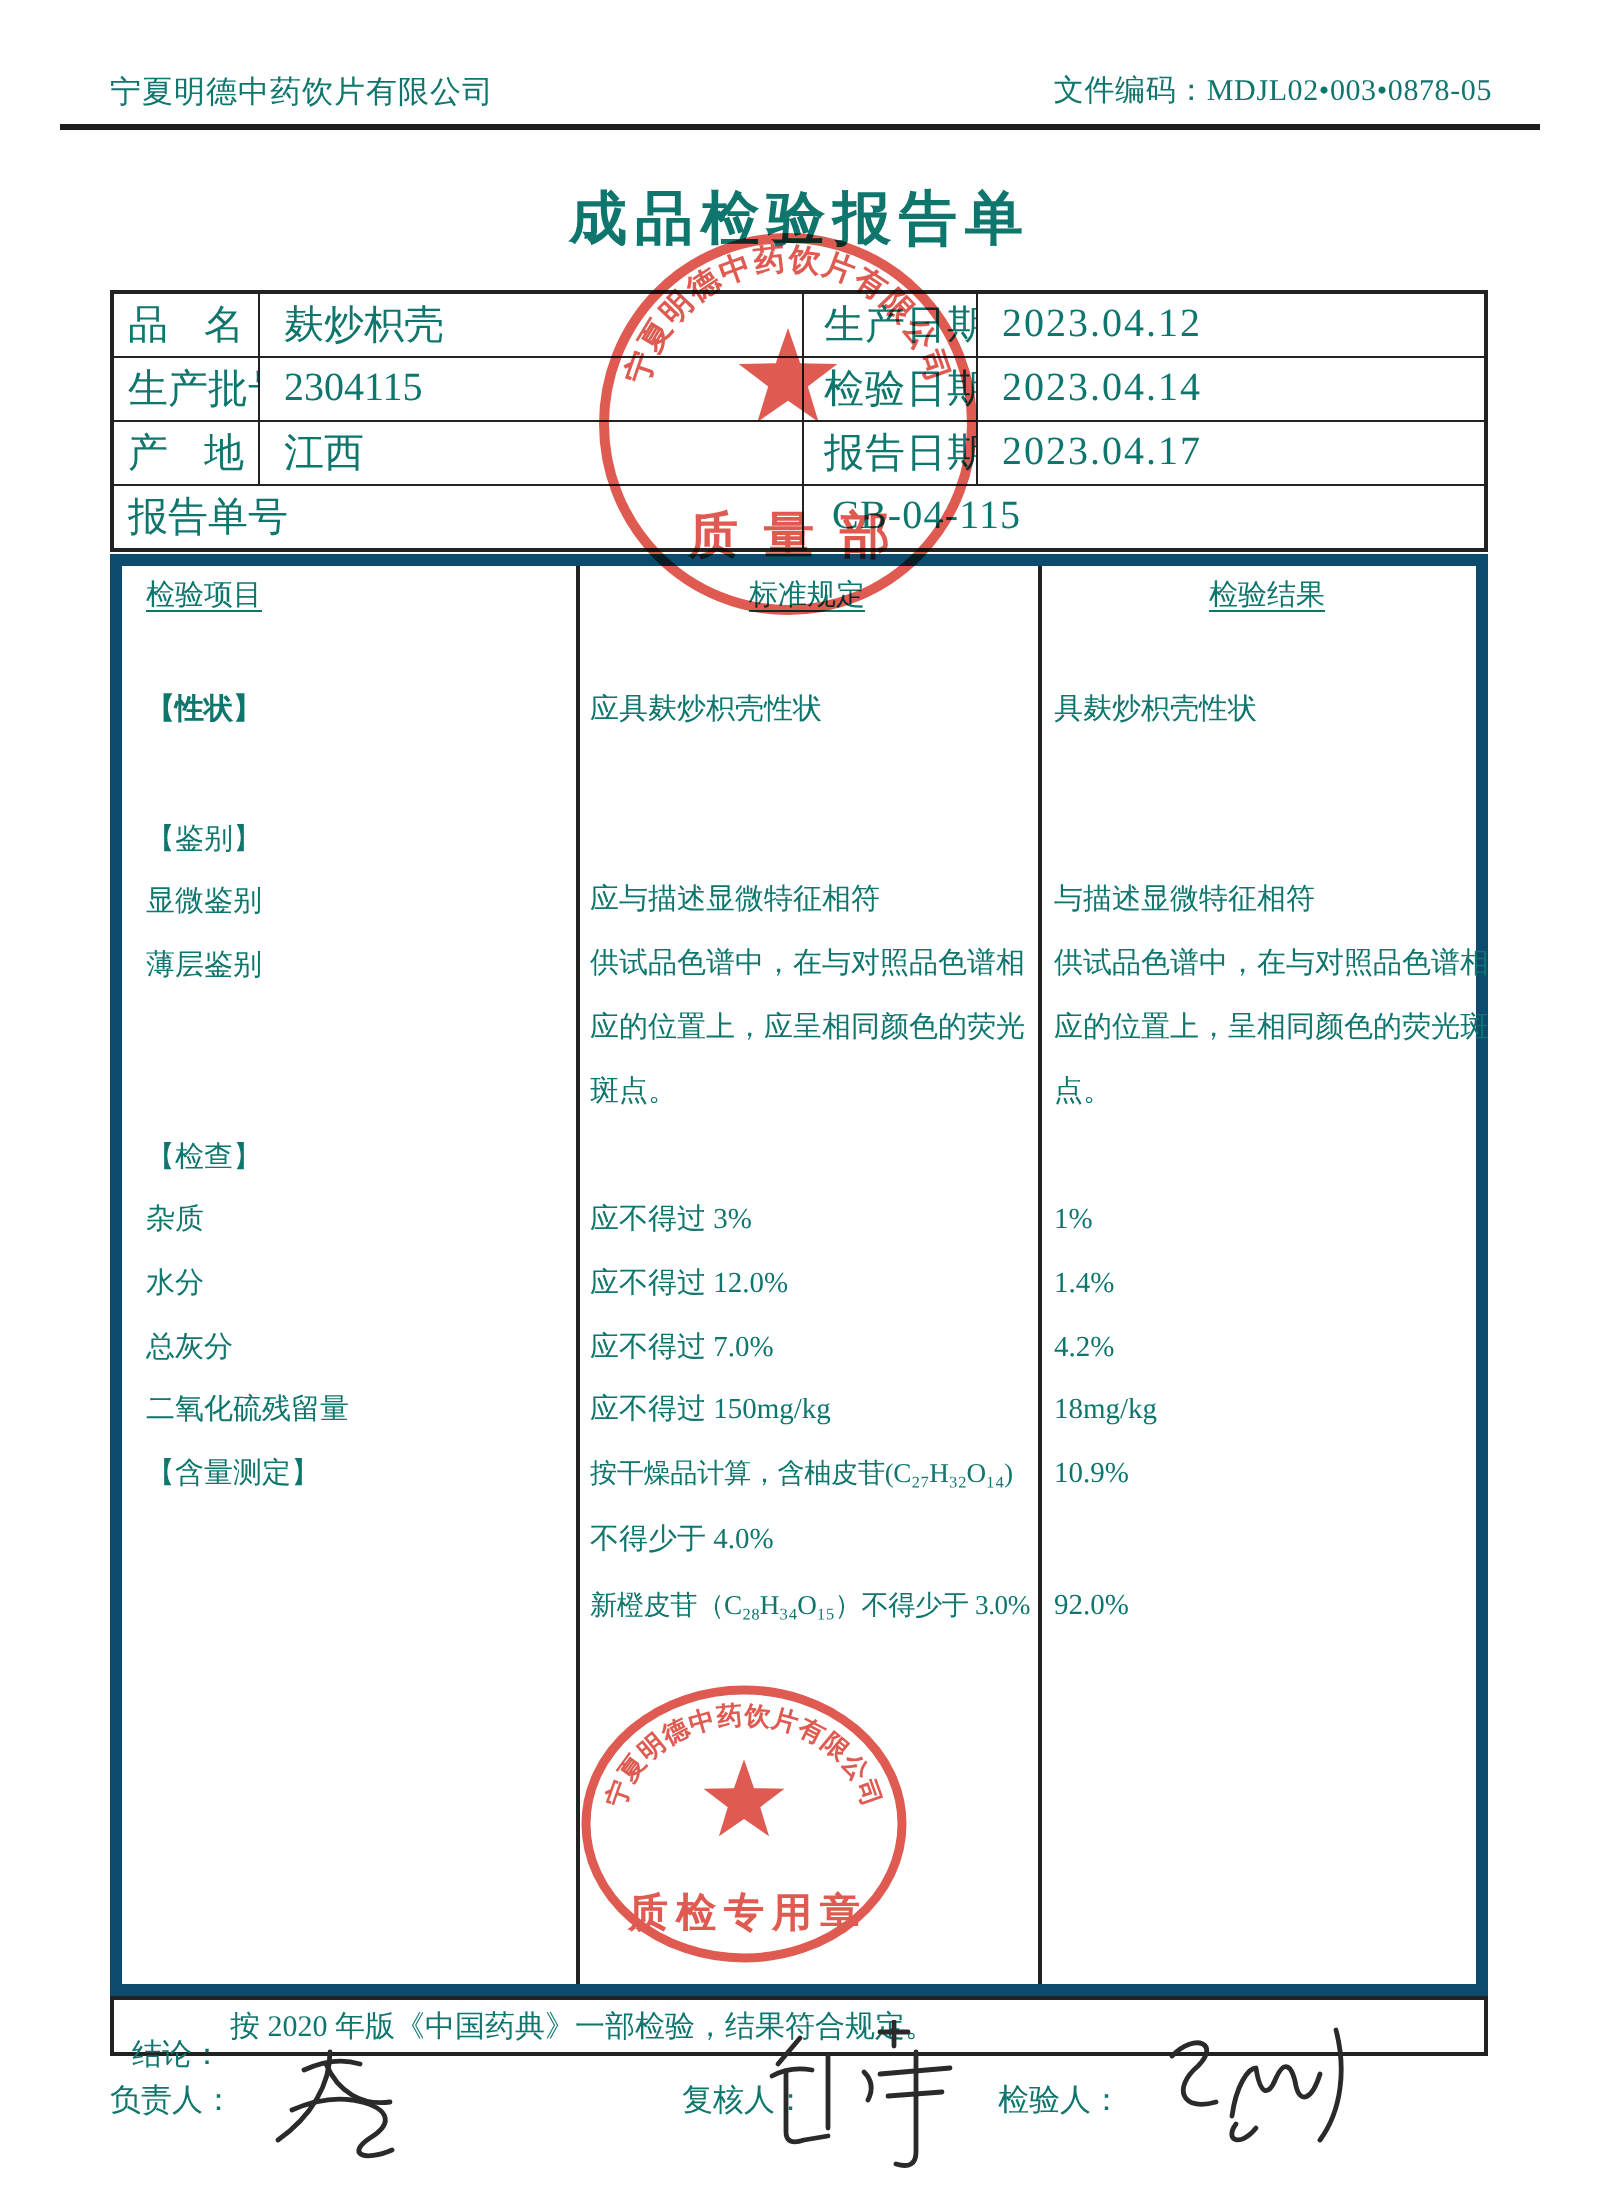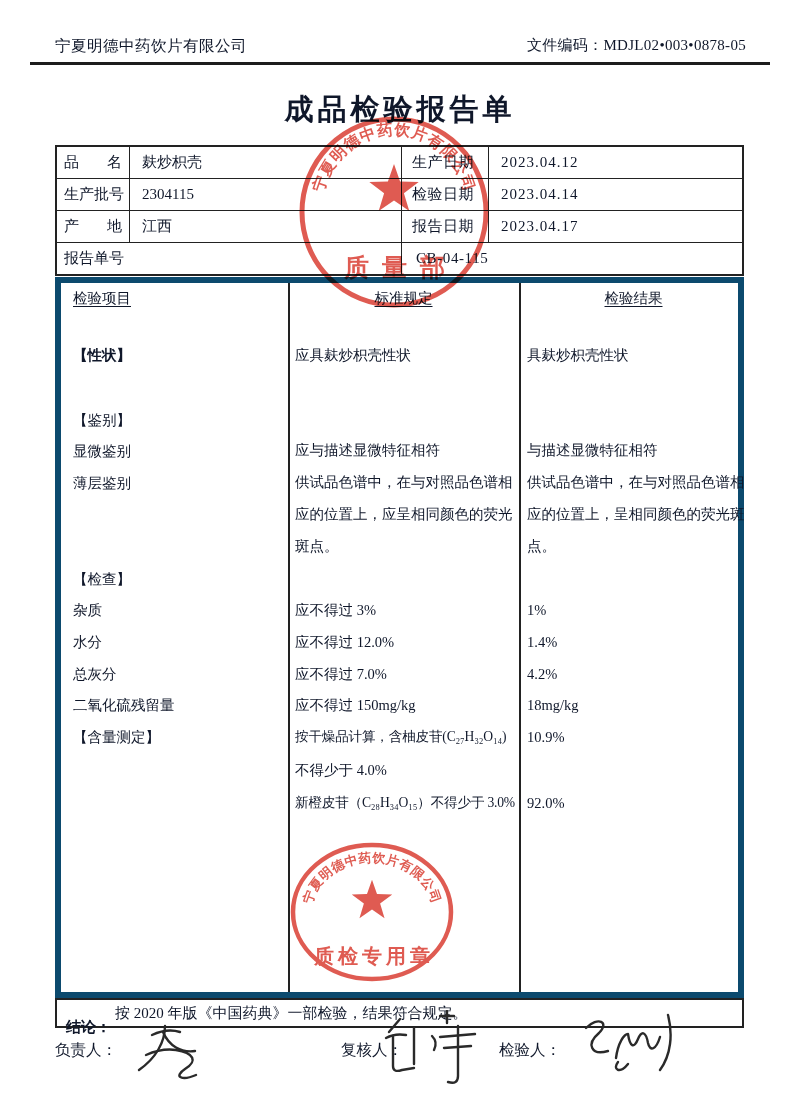--- a/index.html
+++ b/index.html
@@ -1,52 +1,52 @@
 <!DOCTYPE html>
 <html><head>
 <meta charset="utf-8">
 <style>
   html,body{margin:0;padding:0;background:#ffffff;}
   .page{
     position:relative;width:800px;height:1095px;background:#fff;overflow:hidden;
-    font-family:"Liberation Serif","DejaVu Serif",serif;color:#0f172a;
+    font-family:"Liberation Serif","DejaVu Serif",serif;color:#0f766e;
   }
   .abs{position:absolute;}
   
   .hdr-company{left:55px;top:36px;font-size:15.5px;letter-spacing:.5px;}
   .hdr-code{right:54px;top:36px;font-size:15px;letter-spacing:.3px;}
   .hdr-rule{left:30px;top:62px;width:740px;height:2.5px;background:#1d1d1d;}
   
   .title{left:0;top:90px;width:800px;text-align:center;font-size:29px;font-weight:700;letter-spacing:4px;}
   
   .info{left:55px;top:145px;width:689px;border:2px solid #222;box-sizing:border-box;background:transparent;}
   .irow{display:flex;height:31px;border-bottom:1.5px solid #222;}
   .irow:last-child{border-bottom:none;}
   .icell{box-sizing:border-box;border-right:1.5px solid #222;display:flex;align-items:center;
-         font-size:15px;white-space:nowrap;overflow:hidden;}
+         font-size:20px;white-space:nowrap;overflow:hidden;}
   .icell:last-child{border-right:none;}
   .c-l{width:73px;padding:0 7px;}
   .c-l .jspan{width:100%;display:inline-block;text-align:justify;text-align-last:justify;}
   .c-v{width:272px;padding-left:12px;}
   .c-dl{width:87px;padding-left:10px;letter-spacing:.5px;}
   .c-dv{flex:1;padding-left:12px;letter-spacing:1px;}
   .c-rl{width:345px;padding-left:7px;}
   .c-rv{flex:1;padding-left:14px;letter-spacing:.6px;}
   
   .main{left:55px;top:277px;width:689px;height:721px;border:6px solid #0c4a6e;box-sizing:border-box;}
   .vline{position:absolute;top:0;bottom:0;width:1.5px;background:#222;}
   .v1{left:227px;} .v2{left:458px;}
   .ln{position:absolute;font-size:14.5px;line-height:22px;white-space:nowrap;}
   .hd{text-decoration:underline;text-underline-offset:3px;}
   .ctr{text-align:center;}
   .tight{font-size:13.6px;letter-spacing:-.2px;}
   
   .concl{left:55px;top:998px;width:689px;height:30px;border:2px solid #222;box-sizing:border-box;
          display:flex;align-items:center;padding-left:9px;font-size:15px;}
-  .concl .b{font-weight:700;margin-right:4px;margin-top:28px;}
+  .concl .b{font-weight:400;margin-right:4px;margin-top:28px;}
   
   .sig-label{font-size:15.5px;top:1040px;}
   .sl1{left:55px;} .sl2{left:294px;margin-left:47px;} .sl3{left:499px;}
   .sigsvg{position:absolute;}
   .sigsvg path{fill:none;stroke:#2a2a2a;stroke-width:2.4;stroke-linecap:round;stroke-linejoin:round;}
   
   .stamp{position:absolute;mix-blend-mode:multiply;opacity:.82;}
   .stamp text{font-family:"Liberation Serif","DejaVu Serif",serif;font-weight:700;}
 </style>
 </head>

